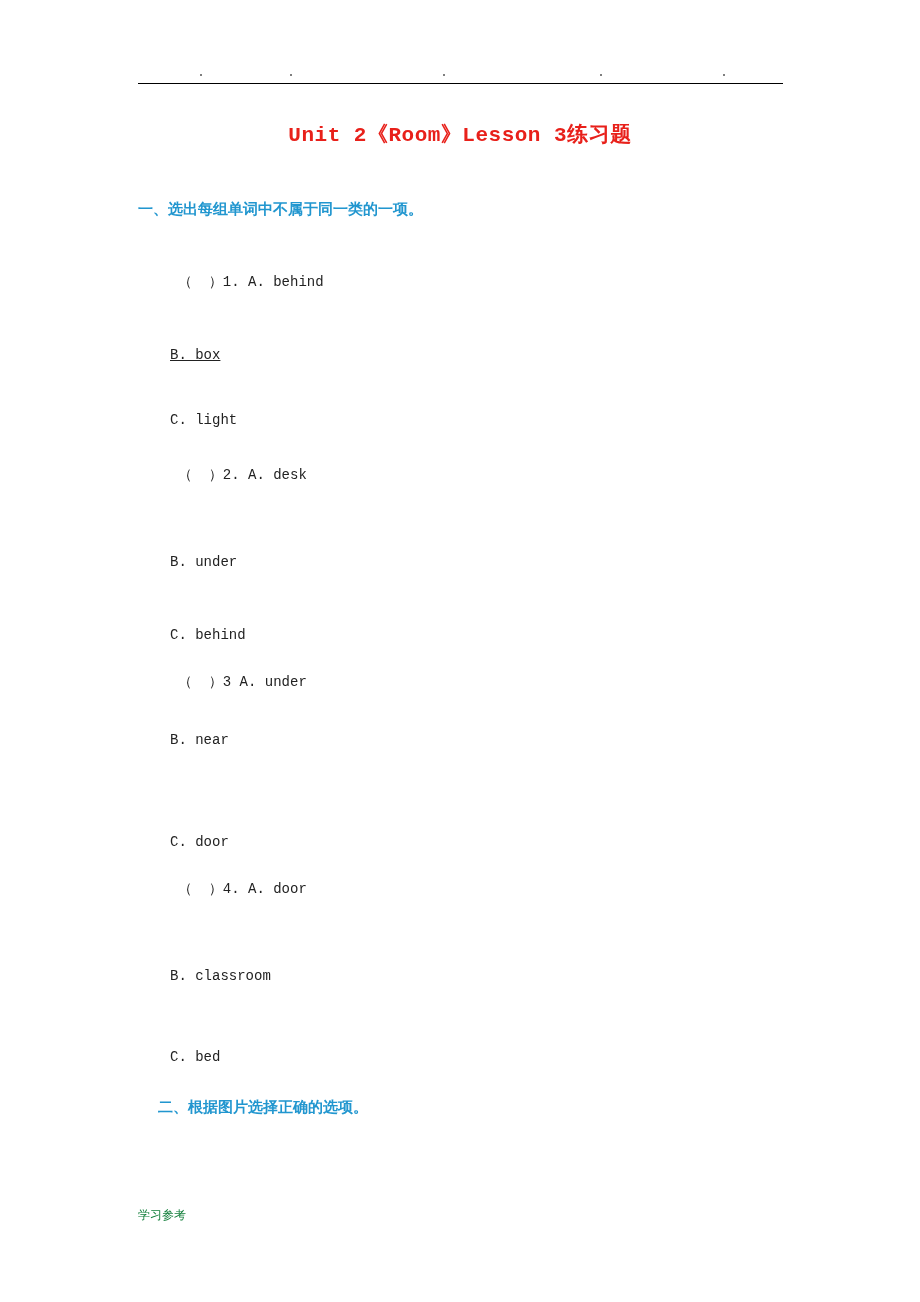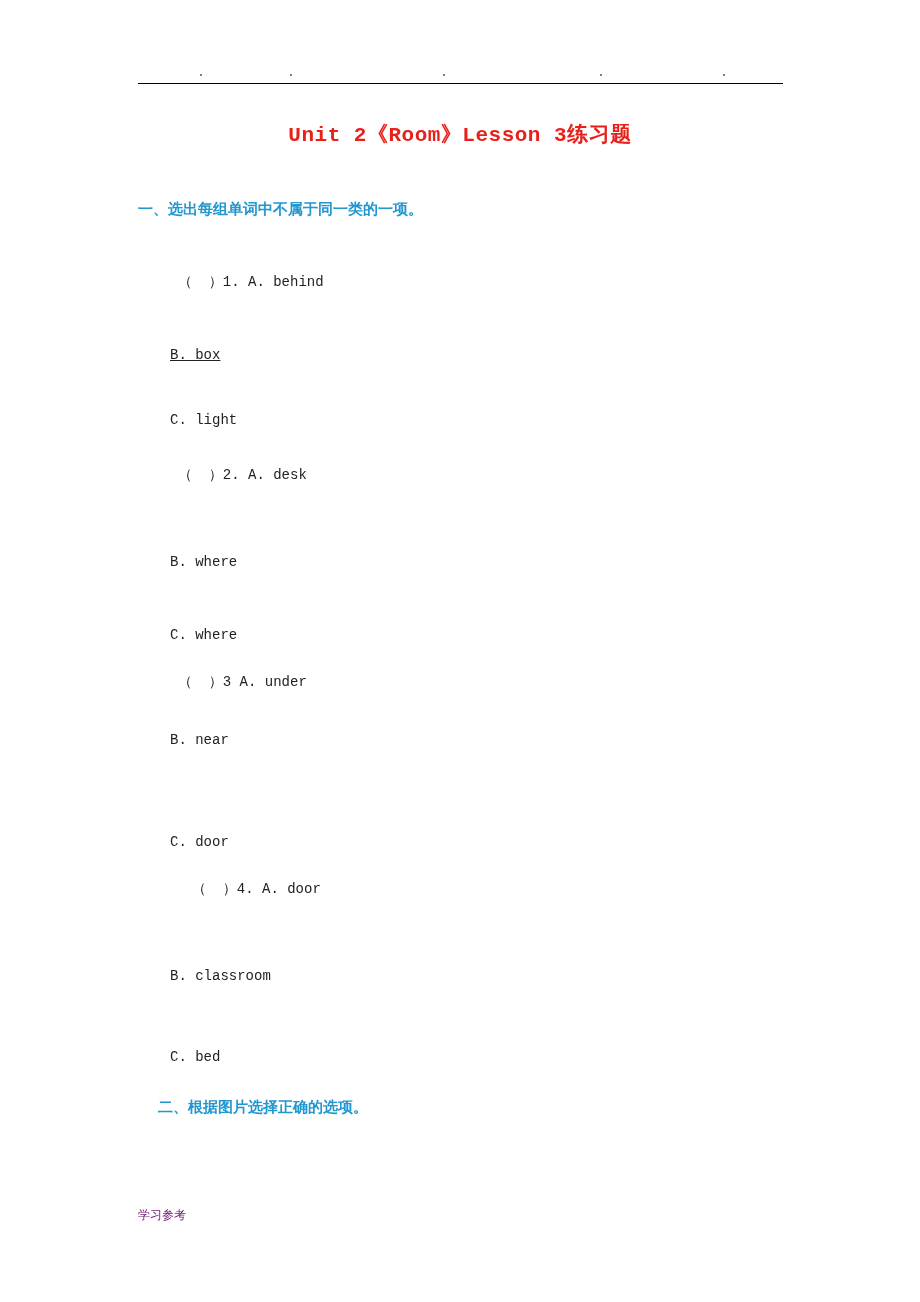--- a/index.html
+++ b/index.html
@@ -70,21 +70,21 @@
     font-size: 14px;
     color: #222222;
     font-family: "Liberation Mono", monospace;
     white-space: pre;
   }
   .footer {
     position: absolute;
     left: 138px;
     top: 1207px;
     font-size: 12px;
-    color: #701a75;
+    color: #15803d;
     font-family: "DejaVu Sans", sans-serif;
   }
 </style>
 </head>
 <body>
 
 <div class="page">
 
   <div class="header-rule">
     <span class="tick" style="left:62px;"></span>
@@ -96,26 +96,26 @@
   </div>
 
   <div class="title">Unit 2《Room》Lesson 3练习题</div>
 
   <div class="section-head" style="left:138px; top:200px;">一、选出每组单词中不属于同一类的一项。</div>
 
   <div class="q-line" style="left:178px; top:259px;margin-top:14px;">（  ）1. A. behind</div>
   <div class="q-line" style="left:170px; top:347px;text-decoration:underline;">B. box</div>
   <div class="q-line" style="left:170px; top:412px;">C. light</div>
   <div class="q-line" style="left:178px; top:466px;text-align:right;">（  ）2. A. desk</div>
-  <div class="q-line" style="left:170px; top:554px;">B. where</div>
-  <div class="q-line" style="left:170px; top:627px;">C. where</div>
+  <div class="q-line" style="left:170px; top:554px;">B. under</div>
+  <div class="q-line" style="left:170px; top:627px;">C. behind</div>
   <div class="q-line" style="left:178px; top:673px;text-align:right;">（  ）3 A. under</div>
   <div class="q-line" style="left:170px; top:732px;">B. near</div>
   <div class="q-line" style="left:170px; top:834px;">C. door</div>
-  <div class="q-line" style="left:192px; top:880px;">（  ）4. A. door</div>
+  <div class="q-line" style="left:178px; top:880px;">（  ）4. A. door</div>
   <div class="q-line" style="left:170px; top:968px;">B. classroom</div>
   <div class="q-line" style="left:170px; top:1041px;margin-top:8px;">C. bed</div>
 
   <div class="section-head" style="left:158px; top:1098px;">二、根据图片选择正确的选项。</div>
 
   <div class="footer">学习参考</div>
 
 </div>
 
 </body></html>

